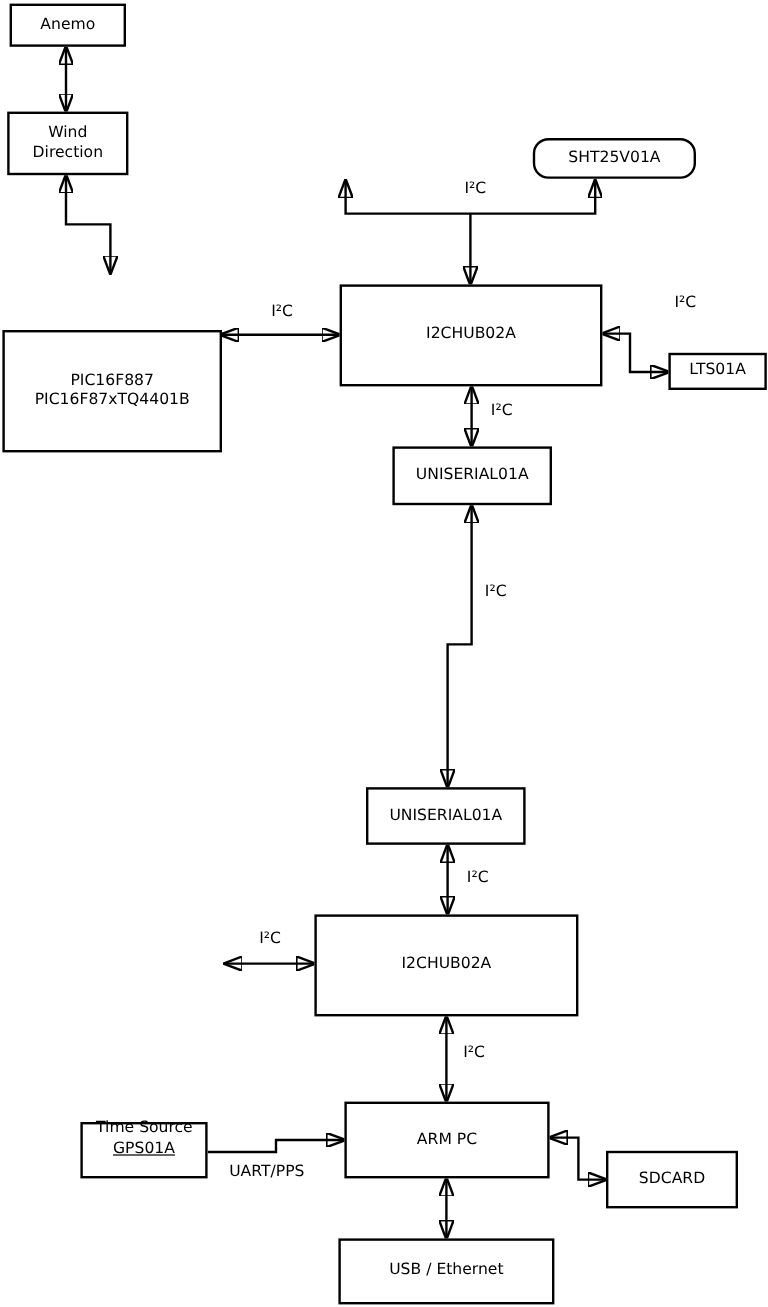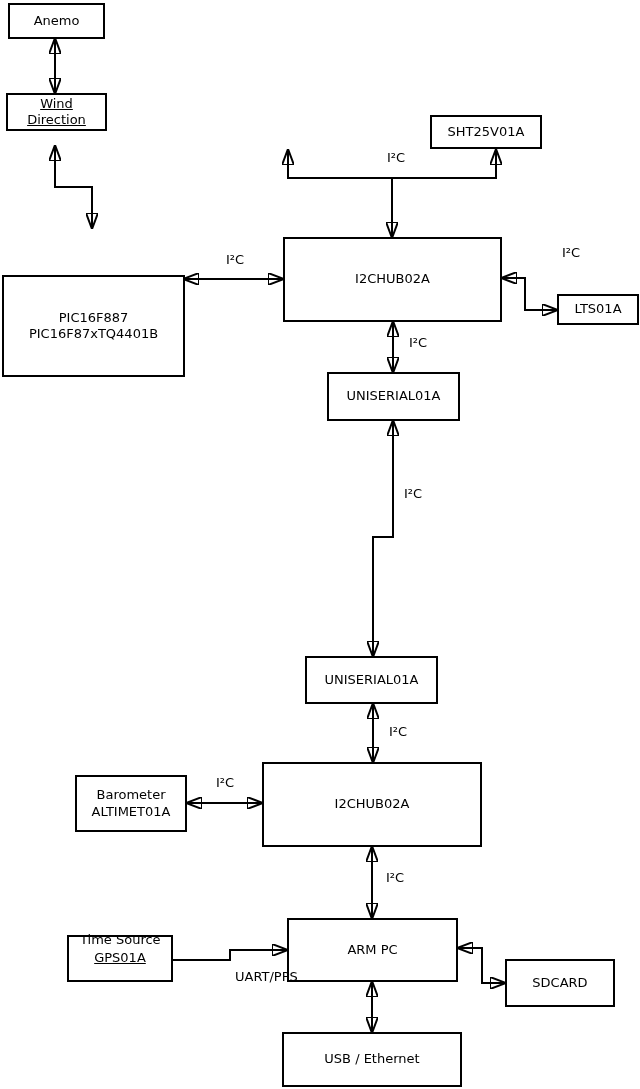--- a/index.html
+++ b/index.html
@@ -43,45 +43,45 @@
   }
   .elabel {
     position: absolute;
     font-size: 13px;
     line-height: 1.1;
     background: transparent;
     white-space: nowrap;
   }
   
   #n-anemo      { left: 8px;   top: 3px;    width: 97px;  height: 36px; }
-  #n-wind       { left: 6px;   top: 93px;   width: 101px; height: 38px; text-decoration: underline; }
+  #n-wind       { left: 6px;   top: 93px;   width: 101px; height: 53px; }
   #n-pic        { left: 2px;   top: 228px;  width: 183px; height: 102px; margin-top: 47px; }
   #n-isl        { left: 233px; top: 115px;  width: 110px; height: 35px; }
-  #n-sht        { left: 430px; top: 115px;  width: 112px; height: 34px; }
+  #n-sht        { left: 444px; top: 115px;  width: 136px; height: 34px; border-radius: 13px; }
   #n-hub1       { left: 283px; top: 237px;  width: 219px; height: 85px; }
   #n-lts        { left: 557px; top: 294px;  width: 82px;  height: 31px; }
   #n-uni1       { left: 327px; top: 372px;  width: 133px; height: 49px; }
   #n-uni2       { left: 305px; top: 656px;  width: 133px; height: 48px; }
   #n-hub2       { left: 262px; top: 762px;  width: 220px; height: 85px; }
   #n-baro       { left: 75px;  top: 775px;  width: 112px; height: 57px; }
   #n-gps        { left: 67px;  top: 935px;  width: 106px; height: 47px; text-decoration: underline; }
   #n-armpc      { left: 287px; top: 918px;  width: 171px; height: 64px; }
   #n-sdcard     { left: 505px; top: 959px;  width: 110px; height: 48px; }
   #n-usb        { left: 282px; top: 1032px; width: 180px; height: 55px; }
   
   #l-i2c-pic     { left: 226px; top: 253px; }
   #l-i2c-top     { left: 387px; top: 151px; }
   #l-i2c-lts     { left: 562px; top: 246px; }
   #l-i2c-hub1uni { left: 409px; top: 336px; }
   #l-i2c-long    { left: 404px; top: 487px; }
   #l-i2c-uni2hub { left: 389px; top: 725px; }
   #l-i2c-baro    { left: 216px; top: 776px; }
   #l-i2c-arm     { left: 386px; top: 871px; }
   #l-timesource  { left: 80px;  top: 909px; margin-top: 24px; }
-  #l-uartpps     { left: 191px; top: 970px; margin-left: 44px; }
+  #l-uartpps     { left: 191px; top: 970px; }
 </style>
 </head>
 <body>
 
 <div class="canvas">
 
   <svg class="edges" viewBox="0 0 640 1089" xmlns="http://www.w3.org/2000/svg">
     <defs>
       <marker id="arrow" viewBox="0 0 16 12" refX="15" refY="6" markerWidth="16" markerHeight="12" markerUnits="userSpaceOnUse" orient="auto-start-reverse">
         <path d="M0,0 L16,6 L0,12 z" fill="#000000" stroke="none"></path>
@@ -107,22 +107,20 @@
   <div class="node" id="n-wind">Wind
 Direction</div>
   <div class="node" id="n-pic">PIC16F887
 PIC16F87xTQ4401B</div>
   <div class="node" id="n-sht">SHT25V01A</div>
   <div class="node" id="n-hub1">I2CHUB02A</div>
   <div class="node" id="n-lts">LTS01A</div>
   <div class="node" id="n-uni1">UNISERIAL01A</div>
   <div class="node" id="n-uni2">UNISERIAL01A</div>
   <div class="node" id="n-hub2">I2CHUB02A</div>
-  <div class="node" id="n-baro">Barometer
-ALTIMET01A</div>
   <div class="node" id="n-gps">GPS01A</div>
   <div class="node" id="n-armpc">ARM PC</div>
   <div class="node" id="n-usb">USB / Ethernet</div>
   <div class="node" id="n-sdcard">SDCARD</div>
 
   <div class="elabel" id="l-i2c-pic">I²C</div>
   <div class="elabel" id="l-i2c-top">I²C</div>
   <div class="elabel" id="l-i2c-lts">I²C</div>
   <div class="elabel" id="l-i2c-hub1uni">I²C</div>
   <div class="elabel" id="l-i2c-long">I²C</div>

